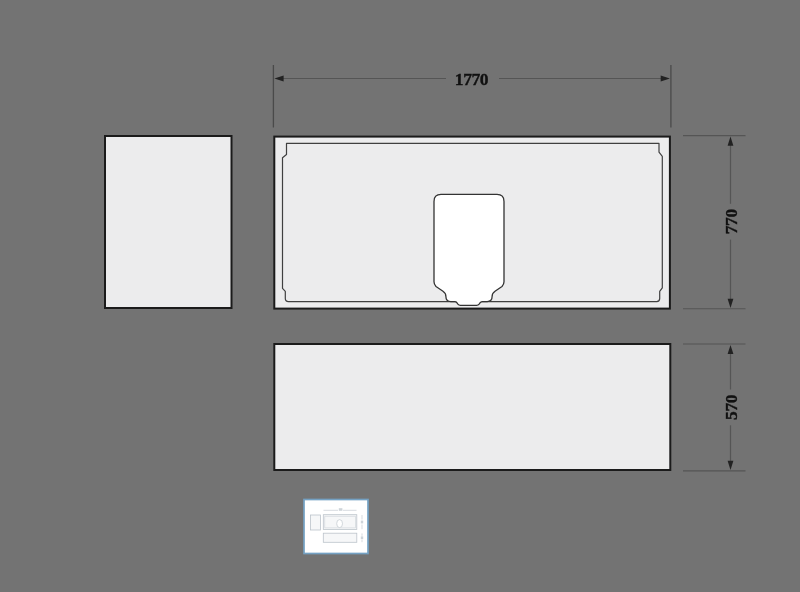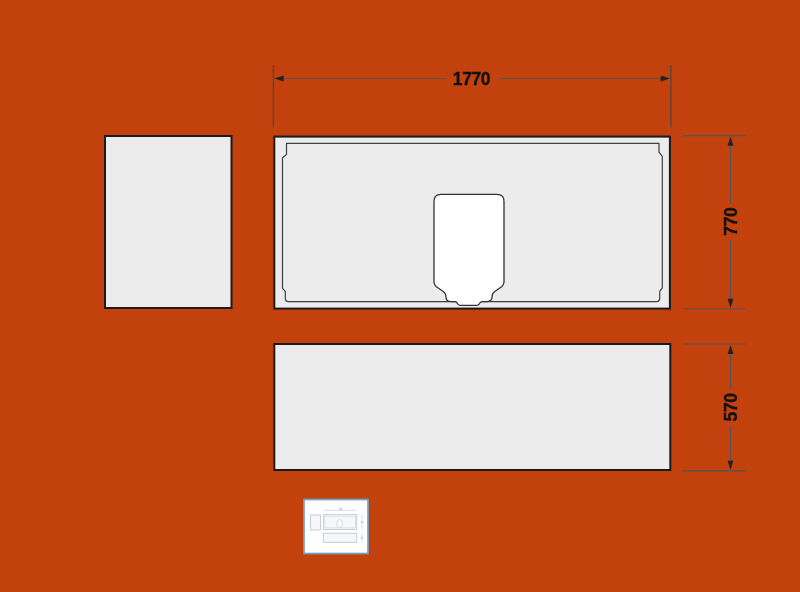--- a/index.html
+++ b/index.html
@@ -1,17 +1,17 @@
 <!DOCTYPE html>
 <html><head>
 <meta charset="utf-8">
 <style>
   html,body{margin:0;padding:0;background:#ffffff;}
-  .page{width:800px;height:592px;position:relative;overflow:hidden;background:#c2410c;
-        font-family:Liberation Sans, sans-serif;}
+  .page{width:800px;height:592px;position:relative;overflow:hidden;background:#737373;
+        font-family:Liberation Serif, serif;}
 </style>
 </head>
 <body>
 <div class="page">
 <svg width="800" height="592" viewBox="0 0 800 592" xmlns="http://www.w3.org/2000/svg">
 
   <g>
     <rect x="105" y="136" width="126.5" height="172" fill="#ececed" stroke="#1b1b1b" stroke-width="2"></rect>
   </g>
 

